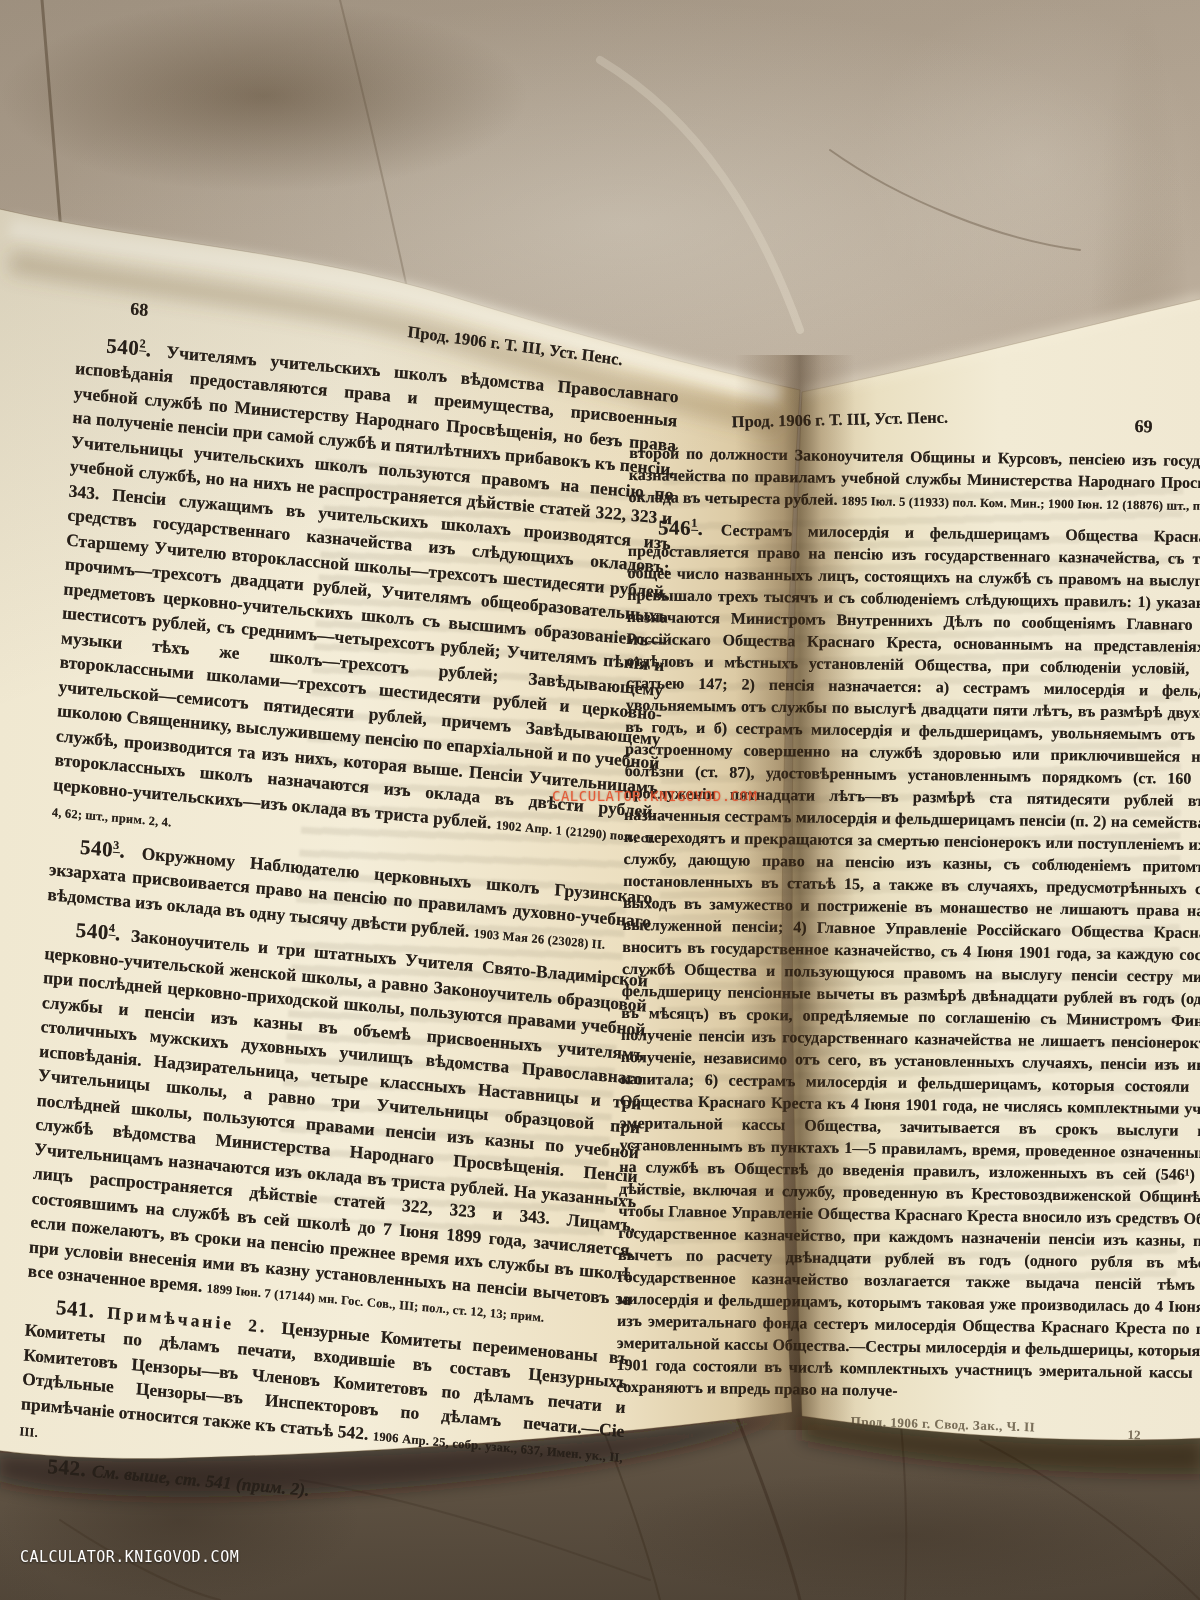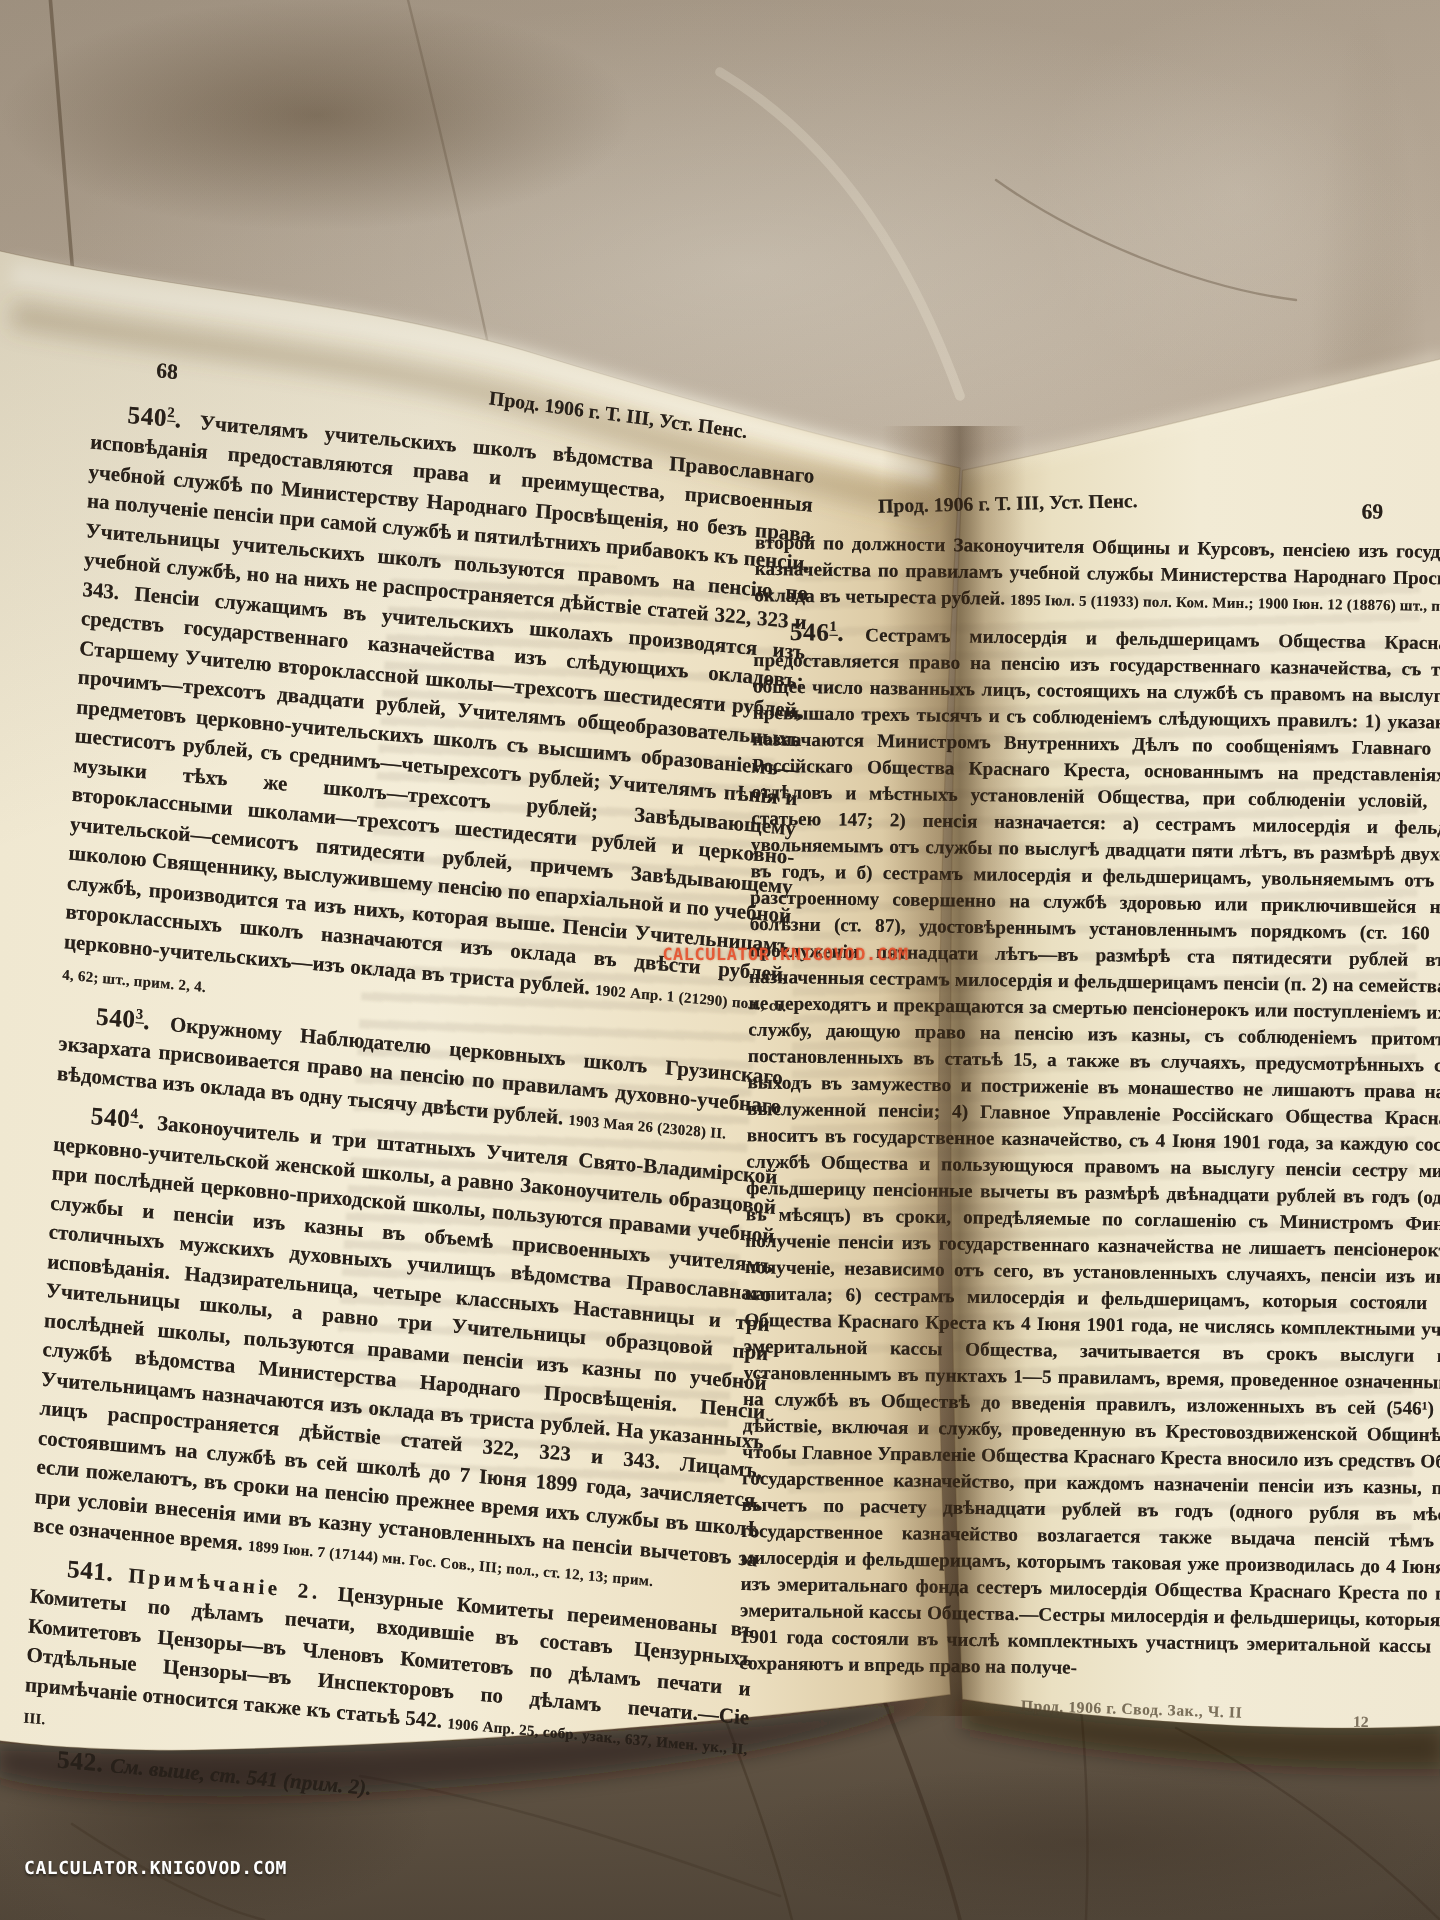--- a/index.html
+++ b/index.html
@@ -59,21 +59,21 @@
   #ghostR{left:660px;top:480px;width:520px;height:800px;transform:rotate(.5deg);opacity:.8;}
   #gutter{
     position:absolute;left:735px;top:355px;width:120px;height:1075px;pointer-events:none;
     background:linear-gradient(90deg, rgba(87,60,30,0) 0%, rgba(87,60,30,.30) 40%,
       rgba(58,38,16,.46) 54%, rgba(87,60,30,.22) 72%, rgba(87,60,30,0) 100%);
   }
   #vignette{position:absolute;inset:0;pointer-events:none;
     background:
       radial-gradient(130% 130% at 50% 42%, rgba(0,0,0,0) 55%, rgba(35,24,14,.22) 92%, rgba(30,20,10,.34) 100%),
       linear-gradient(160deg, rgba(50,38,24,.18), rgba(0,0,0,0) 35%);}
-  .wm{position:absolute;font-family:"DejaVu Sans Mono","Liberation Mono",monospace;font-weight:700;
+  .wm{position:absolute;font-family:"DejaVu Sans Mono","Liberation Mono",monospace;font-weight:400;
     white-space:nowrap;pointer-events:none;}
   #wm-center{left:552px;top:788px;font-size:14px;color:#e64e2a;opacity:.9;
     letter-spacing:.5px;text-shadow:0 0 2px rgba(140,30,10,.4);}
   #wm-bottom{left:20px;top:1548px;font-size:15px;color:#ffffff;letter-spacing:.5px;
     text-shadow:0 1px 2px rgba(0,0,0,.55);}
 </style>
 </head>
 <body>
 
 <div id="stage">

